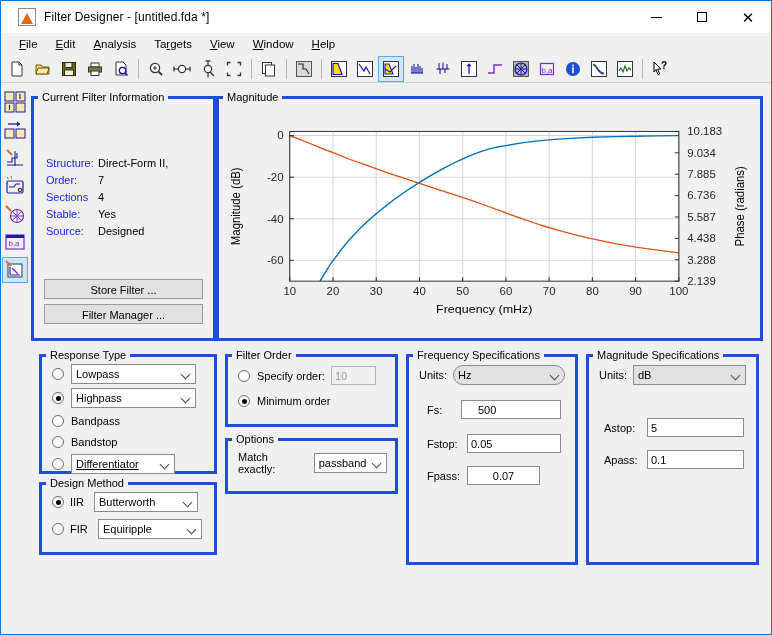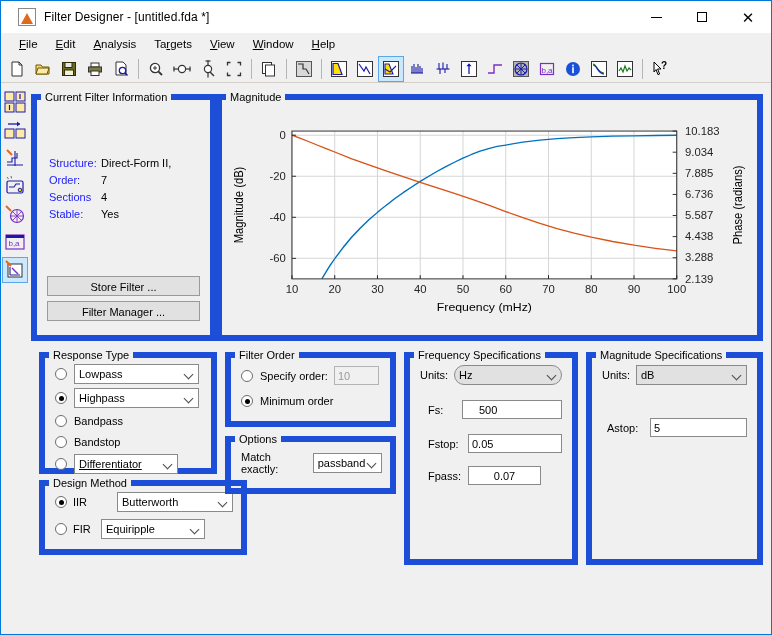--- a/index.html
+++ b/index.html
@@ -74,21 +74,21 @@
   .tb svg { display:block; }
   .tb-sep { width:1px; height:20px; background:#b5b5b5; margin:0 4px; }
 
   
   .body-area { flex:1; display:flex; flex-direction:column; position:relative; background:#f0f0f0; }
 
   
   .top-row { display:flex; height:262px; padding:8px 8px 0 30px; }
 
   fieldset.gbox {
-    border:6px solid #1d4ed8; border-radius:0;
+    border:3px solid #1d4ed8; border-radius:0;
     margin:0; padding:0; background:transparent; position:relative;
   }
   fieldset.gbox > legend {
     font-size:11px; color:#000; padding:0 4px; margin-left:4px;
   }
 
   
   .cfi { width:185px; height:250px; }
   .cfi-rows { margin-top:52px; padding-left:12px; }
   .cfi-row { display:flex; font-size:11px; line-height:17px; }
@@ -497,20 +497,24 @@
             <span class="cfi-key">Order:</span>
             <span class="cfi-val">7</span>
           </div>
           <div class="cfi-row">
             <span class="cfi-key">Sections</span>
             <span class="cfi-val">4</span>
           </div>
           <div class="cfi-row">
             <span class="cfi-key">Stable:</span>
             <span class="cfi-val">Yes</span>
+          </div>
+          <div class="cfi-row">
+            <span class="cfi-key">Source:</span>
+            <span class="cfi-val">Designed</span>
           </div>
         </div>
         <div class="cfi-btns">
           <button class="btn">Store Filter ...</button>
           <button class="btn">Filter Manager ...</button>
         </div>
       </fieldset>
 
       <fieldset class="gbox magbox">
         <legend>Magnitude</legend>
@@ -624,21 +628,21 @@
             </div>
           </div>
         </fieldset>
 
         <fieldset class="gbox" style="height:78px; margin-top:3px;">
           <legend>Design Method</legend>
           <div style="padding:3px 8px 0 10px;">
             <div class="row" style="margin-bottom:7px;">
               <span class="radio on"></span>
               <span class="lbl" style="margin-left:6px; width:24px;">IIR</span>
-              <div class="sel white" style="margin-left:20px; width:116px;">
+              <div class="sel white" style="margin-left:0; width:104px;">
                 <span>Butterworth</span>
                 <span class="caret"></span>
               </div>
             </div>
             <div class="row">
               <span class="radio"></span>
               <span class="lbl" style="margin-left:6px; width:24px;">FIR</span>
               <div class="sel white" style="margin-left:4px; width:104px;">
                 <span>Equiripple</span>
                 <span class="caret"></span>
@@ -710,19 +714,23 @@
             <span class="lbl" style="width:34px;">Units:</span>
             <div class="sel" style="flex:1; width:110px;">
               <span>dB</span>
               <span class="caret"></span>
             </div>
           </div>
           <div class="row" style="margin-bottom:13px;">
             <span class="lbl" style="width:48px; padding-left:5px;">Astop:</span>
             <input class="txt" style="width: 97px;" value="5">
           </div>
+          <div class="row">
+            <span class="lbl" style="width:48px; padding-left:5px;">Apass:</span>
+            <input class="txt" style="width: 97px;" value="0.1">
+          </div>
         </div>
       </fieldset>
     </div>
 
   </div>
 
 </div>
 
 </body></html>

